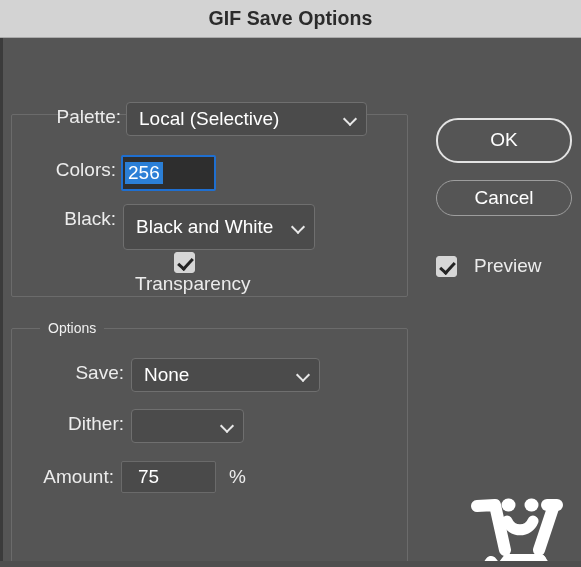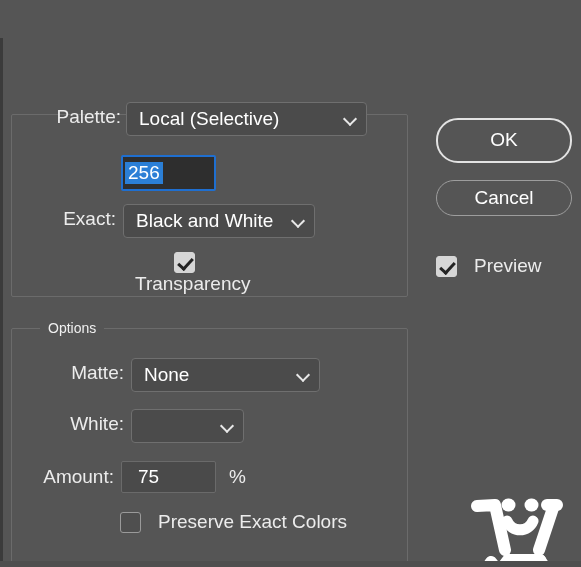--- a/index.html
+++ b/index.html
@@ -141,21 +141,21 @@
     left: 3px;
     top: 3px;
     width: 8px;
     height: 8px;
     border-right: 2px solid #e8e8e8;
     border-bottom: 2px solid #e8e8e8;
     transform: rotate(45deg);
   }
 
   #select-palette { left: 123px; top: 64px;  width: 241px; height: 34px; gap: 8px; }
-  #select-forced  { left: 120px; top: 166px; width: 192px; height: 34px; }
+  #select-forced  { left: 120px; top: 166px; width: 192px; height: 46px; }
   #select-matte   { left: 128px; top: 320px; width: 189px; height: 34px; }
   #select-dither  { left: 128px; top: 371px; width: 113px; height: 34px; }
 
   
   .textfield {
     position: absolute;
     background: #303030;
     border: 1px solid #5f5f5f;
     border-radius: 2px;
     box-sizing: border-box;
@@ -286,84 +286,84 @@
     width: 112px;
     height: 112px;
     pointer-events: none;
   }
 </style>
 </head>
 <body>
 
 <div class="dialog">
 
+  <div class="titlebar">
+    <div class="titlebar-text">GIF Save Options</div>
+  </div>
 
   <div class="edge-top"></div>
 
   <div class="body-area">
 
     <div class="groupbox" id="group-palette"></div>
 
     <div class="row-label" style="left:18px; top:68px; width:100px;">Palette:</div>
 
     <div class="select" id="select-palette">
       <span class="sel-value">Local (Selective)</span>
       <span class="sel-spacer"></span>
       <span class="chevron"></span>
     </div>
 
+    <div class="row-label" style="left:18px; top:121px; width:95px;">Colors:</div>
 
     <div class="textfield" id="field-colors">
       <span class="selected-text">256</span>
     </div>
 
-    <div class="row-label" style="left:18px; top:170px; width:95px;">Exact:</div>
+    <div class="row-label" style="left:18px; top:170px; width:95px;">Black:</div>
 
     <div class="select" id="select-forced">
       <span class="sel-value">Black and White</span>
       <span class="sel-spacer"></span>
       <span class="chevron"></span>
     </div>
 
     <div class="checkrow" id="check-transparency">
       <span class="checkbox on"></span>
       <span class="check-label">Transparency</span>
     </div>
 
     <div class="groupbox" id="group-options">
       <span class="group-legend">Options</span>
     </div>
 
-    <div class="row-label" style="left:18px; top:324px; width:103px;">Matte:</div>
+    <div class="row-label" style="left:18px; top:324px; width:103px;">Save:</div>
 
     <div class="select" id="select-matte">
       <span class="sel-value">None</span>
       <span class="sel-spacer"></span>
       <span class="chevron"></span>
     </div>
 
-    <div class="row-label" style="left:18px; top:375px; width:103px;">White:</div>
+    <div class="row-label" style="left:18px; top:375px; width:103px;">Dither:</div>
 
     <div class="select" id="select-dither">
       <span class="sel-spacer"></span>
       <span class="chevron"></span>
     </div>
 
     <div class="row-label" style="left:8px; top:428px; width:103px;">Amount:</div>
 
     <div class="textfield" id="field-amount">
       <span class="plain-text">75</span>
     </div>
 
     <div class="percent-sign">%</div>
 
-    <div class="checkrow" id="check-preserve">
-      <span class="checkbox off"></span>
-      <span class="check-label">Preserve Exact Colors</span>
-    </div>
 
     <div class="checkrow" id="check-interlaced">
       <span class="checkbox off"></span>
       <span class="check-label">Interlaced</span>
     </div>
 
     <div class="pillbutton" id="btn-ok">
       <span>OK</span>
     </div>
 

